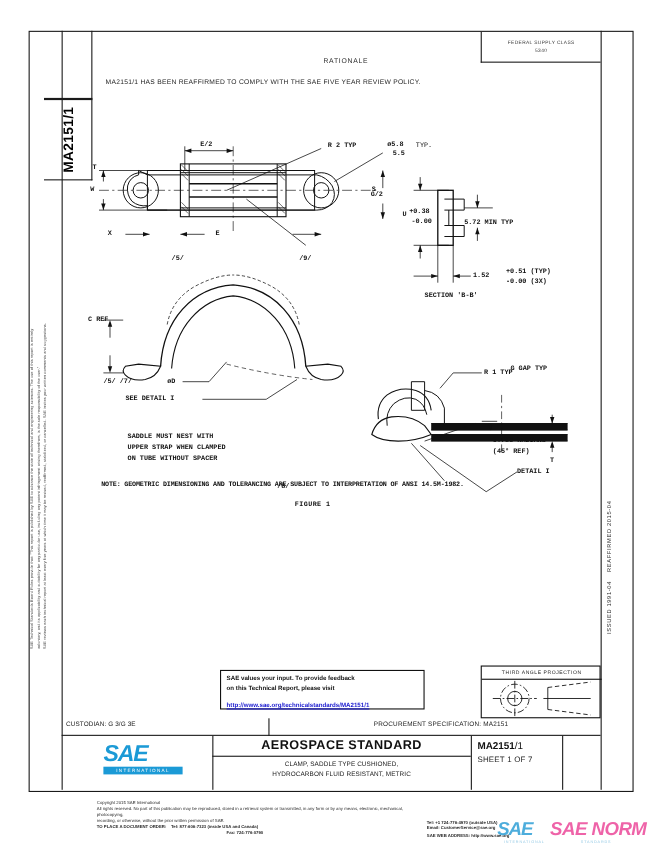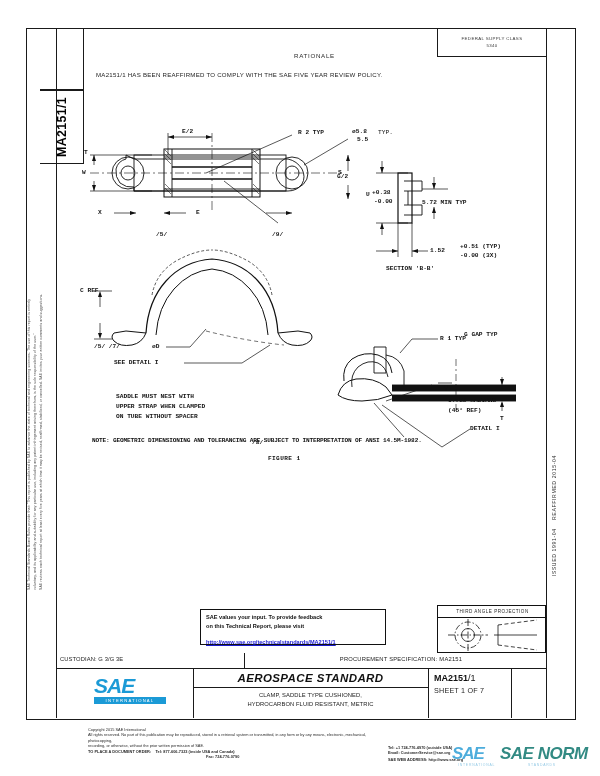--- a/index.html
+++ b/index.html
@@ -59,21 +59,21 @@
   
   .tb{position:absolute;left:56px;top:653px;width:490px;height:65px;}
   .tb .row1{position:absolute;left:0;top:0;width:490px;height:16px;border-bottom:1.3px solid #1a1a1a;box-sizing:border-box;}
   .cust{position:absolute;left:4px;top:3px;font-size:5.8px;letter-spacing:.1px;color:#1d1d1d;}
   .sep1{position:absolute;left:188px;top:0;height:16px;border-left:1.3px solid #1a1a1a;}
   .procs{position:absolute;left:200px;top:3px;width:290px;text-align:center;font-size:5.8px;letter-spacing:.2px;color:#1d1d1d;}
   .sep2{position:absolute;left:137px;top:16px;height:49px;border-left:1.3px solid #1a1a1a;}
   .sep3{position:absolute;left:372px;top:16px;height:49px;border-left:1.3px solid #1a1a1a;}
   .sep4{position:absolute;left:455px;top:16px;height:49px;border-left:1.3px solid #1a1a1a;}
   .asline{position:absolute;left:137px;top:34px;width:235px;border-top:1.3px solid #1a1a1a;}
-  .as{position:absolute;left:137px;top:19px;width:235px;text-align:center;font-size:11.5px;font-weight:bold;letter-spacing:.4px;color:#111;font-style:italic;}
+  .as{position:absolute;left:137px;top:19px;width:235px;text-align:center;font-size:11.5px;font-weight:bold;letter-spacing:.4px;color:#111;}
   .astitle{position:absolute;left:137px;top:38px;width:235px;text-align:center;font-family:"Liberation Sans",sans-serif;font-size:5.8px;line-height:1.55;letter-spacing:.1px;color:#1d1d1d;}
   .docno{position:absolute;left:378px;top:20px;font-size:9px;color:#111;}
   .docno b{font-weight:bold;}
   .sheet{position:absolute;left:378px;top:33px;font-size:7.2px;letter-spacing:.2px;color:#1d1d1d;}
 
   
   .saelogo{position:absolute;left:38px;top:22px;width:72px;height:30px;}
   .saelogo .mark{font-family:"Liberation Sans",sans-serif;font-weight:bold;font-style:italic;font-size:21px;letter-spacing:-1px;color:#1b9ad6;line-height:21px;}
   .saelogo .intl{margin-top:1px;background:#1b9ad6;color:#fff;font-size:4.2px;letter-spacing:1.2px;text-align:center;padding:1px 0;}
 
@@ -81,21 +81,21 @@
   .cp{position:absolute;left:88px;top:727px;width:300px;}
   .cp .l{font-size:3.9px;line-height:1.38;color:#2b2b2b;}
   .cp .l.b{font-weight:bold;}
   .cpr{position:absolute;left:388px;top:745px;width:180px;}
   .cpr .l{font-size:3.9px;line-height:1.38;color:#2b2b2b;font-weight:bold;}
   .webaddr{position:absolute;left:388px;top:757px;font-size:3.9px;font-weight:bold;color:#2b2b2b;white-space:nowrap;}
 
   
   .wm{position:absolute;left:452px;top:744px;width:140px;height:28px;opacity:.85;}
   .wm .t1{position:absolute;left:0;top:0;font-family:"Liberation Sans",sans-serif;font-weight:bold;font-style:italic;font-size:17px;letter-spacing:-1px;color:#2f9fd6;}
-  .wm .t2{position:absolute;left:48px;top:0;font-family:"Liberation Sans",sans-serif;font-weight:bold;font-style:italic;font-size:17px;letter-spacing:-.5px;color:#0f766e;}
+  .wm .t2{position:absolute;left:48px;top:0;font-family:"Liberation Sans",sans-serif;font-weight:bold;font-style:italic;font-size:17px;letter-spacing:-.5px;color:#ec4899;}
   .wm .t3{position:absolute;left:6px;top:19px;font-size:3.4px;letter-spacing:.8px;color:#7fbfe0;}
   .wm .t4{position:absolute;left:76px;top:19px;font-size:3.4px;letter-spacing:.8px;color:#7fbfe0;}
 </style>
 </head>
 <body>
 
 <div class="page">
 
   <div class="frame"></div>
   <div class="inner-v-left"></div>

